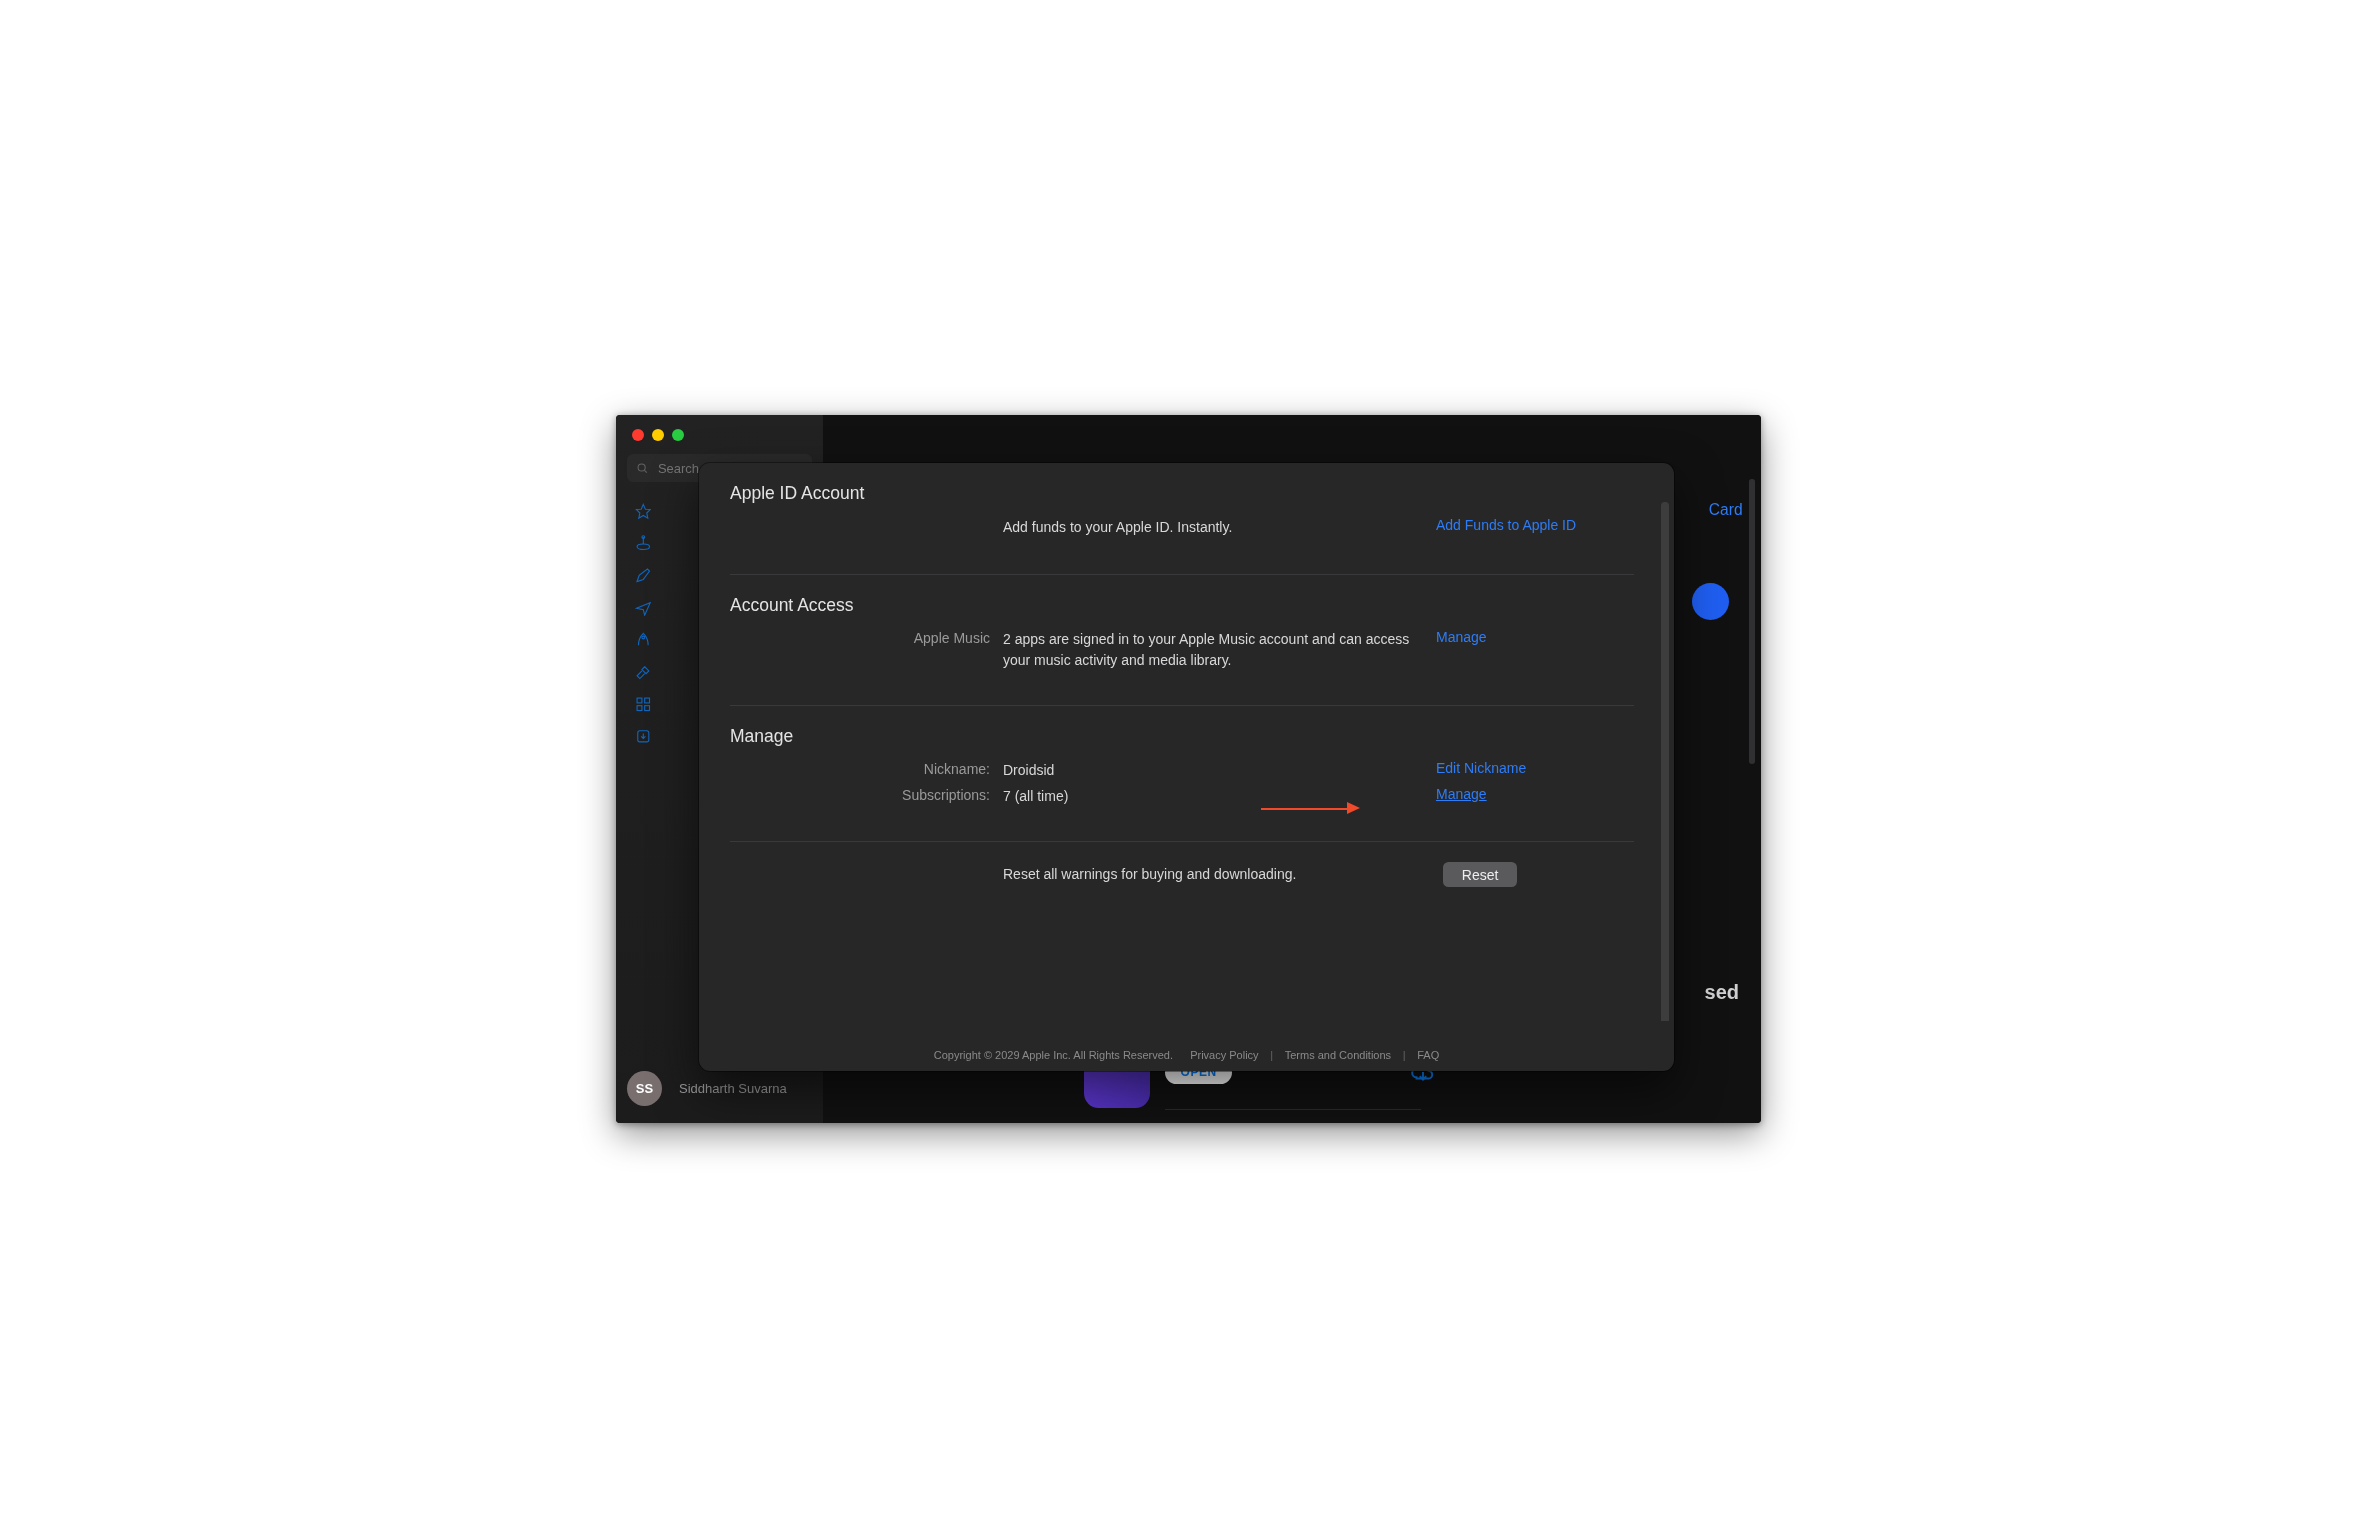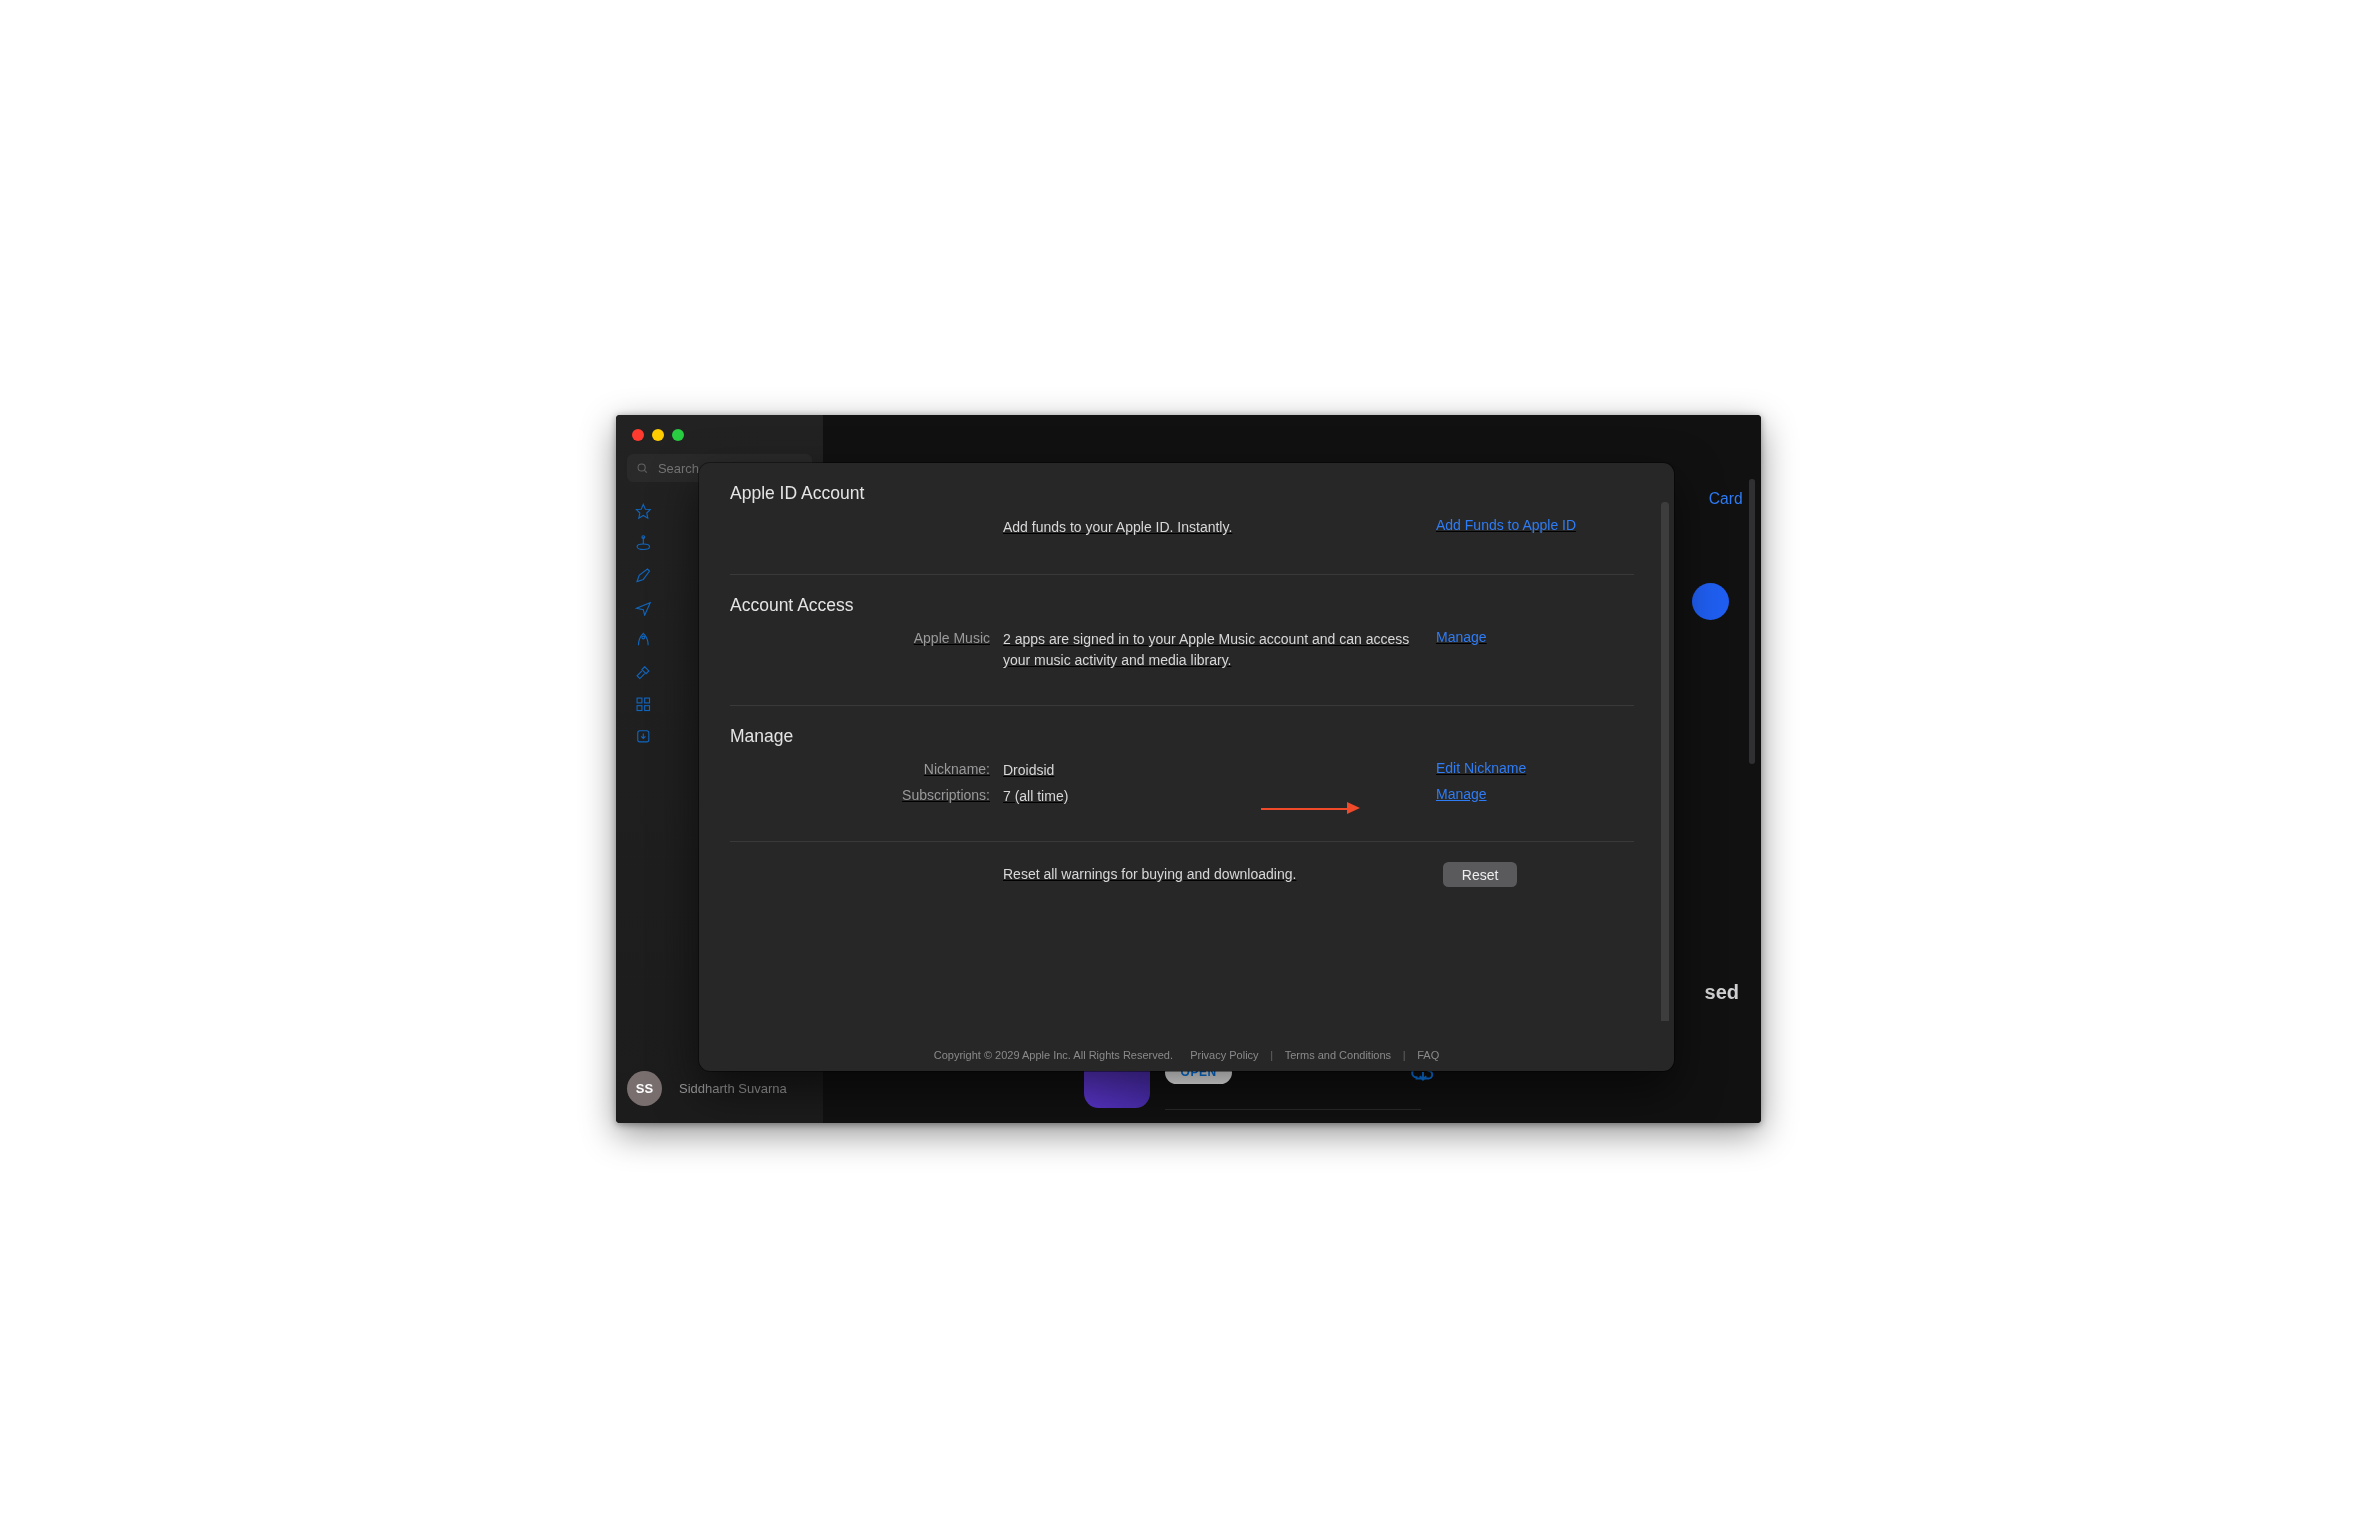--- a/index.html
+++ b/index.html
@@ -107,21 +107,21 @@
     color:#fff;font-size:13px;font-weight:600;
   }
 
   
   .content{
     flex:1;position:relative;
     background:var(--bg-content);
     overflow:hidden;
   }
   .bg-card-text{
-    position:absolute;top:75px;right:18.4px;
+    position:absolute;top:86px;right:18.4px;
     color:var(--link);font-size:15.6px;font-weight:500;
   }
   .bg-badge{
     position:absolute;top:168px;right:32px;
     width:37px;height:37px;border-radius:50%;
     background:#1f5ef0;
   }
   .bg-based{
     position:absolute;top:566px;right:22px;
     color:#d0d0d2;font-size:20px;font-weight:700;
@@ -182,21 +182,20 @@
     color:var(--text-primary);
     font-size:17.5px;font-weight:400;
     margin-bottom:13px;
   }
   .row{
     display:grid;
     grid-template-columns:260px 1fr 198px;
     gap:13px;
     align-items:start;
     margin-top:5.5px;
-    text-decoration:underline;
   }
   .row-label{
     text-align:right;
     color:var(--text-secondary);
     font-size:14px;
     padding-top:0.9px;
   }
   .row-value{
     color:#d8d8da;font-size:14px;line-height:1.45;
   }

